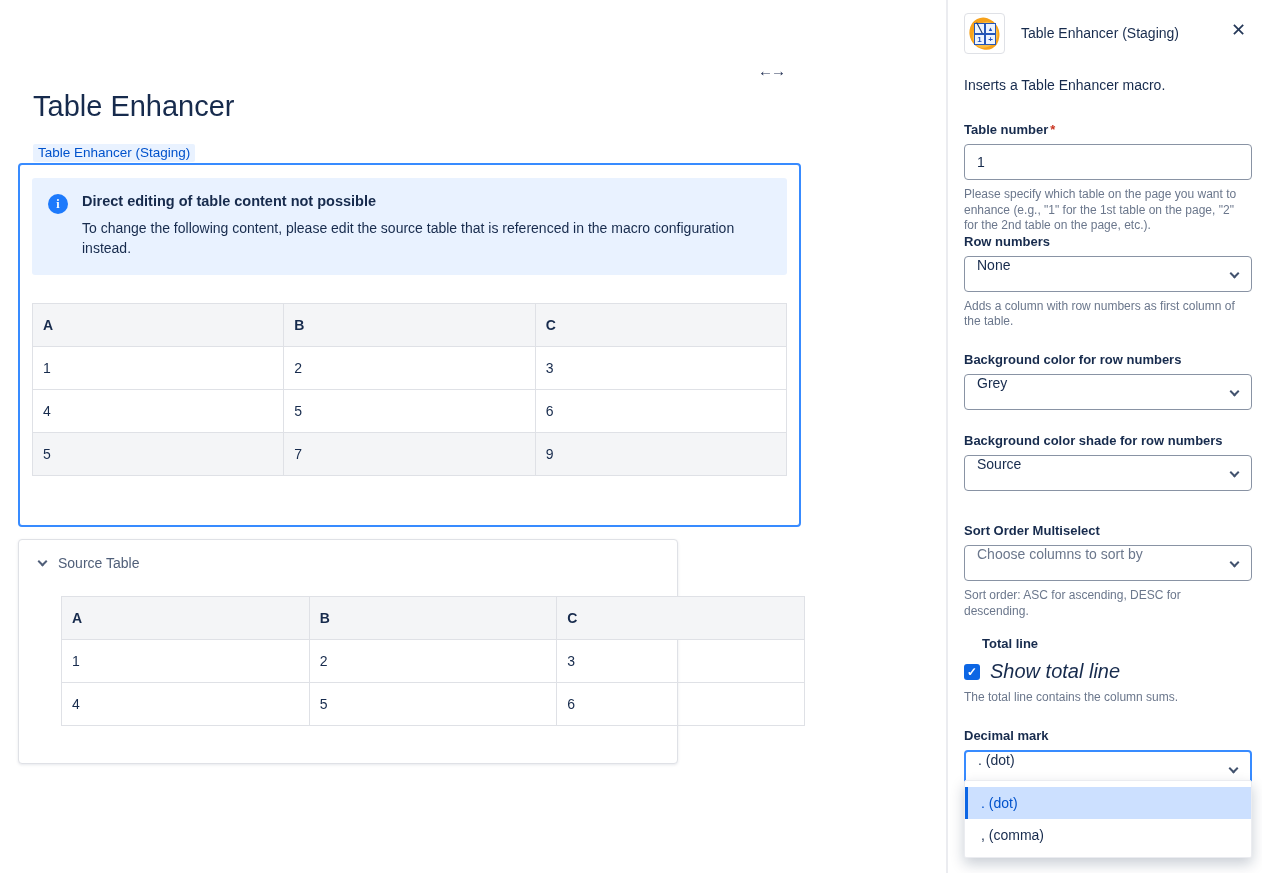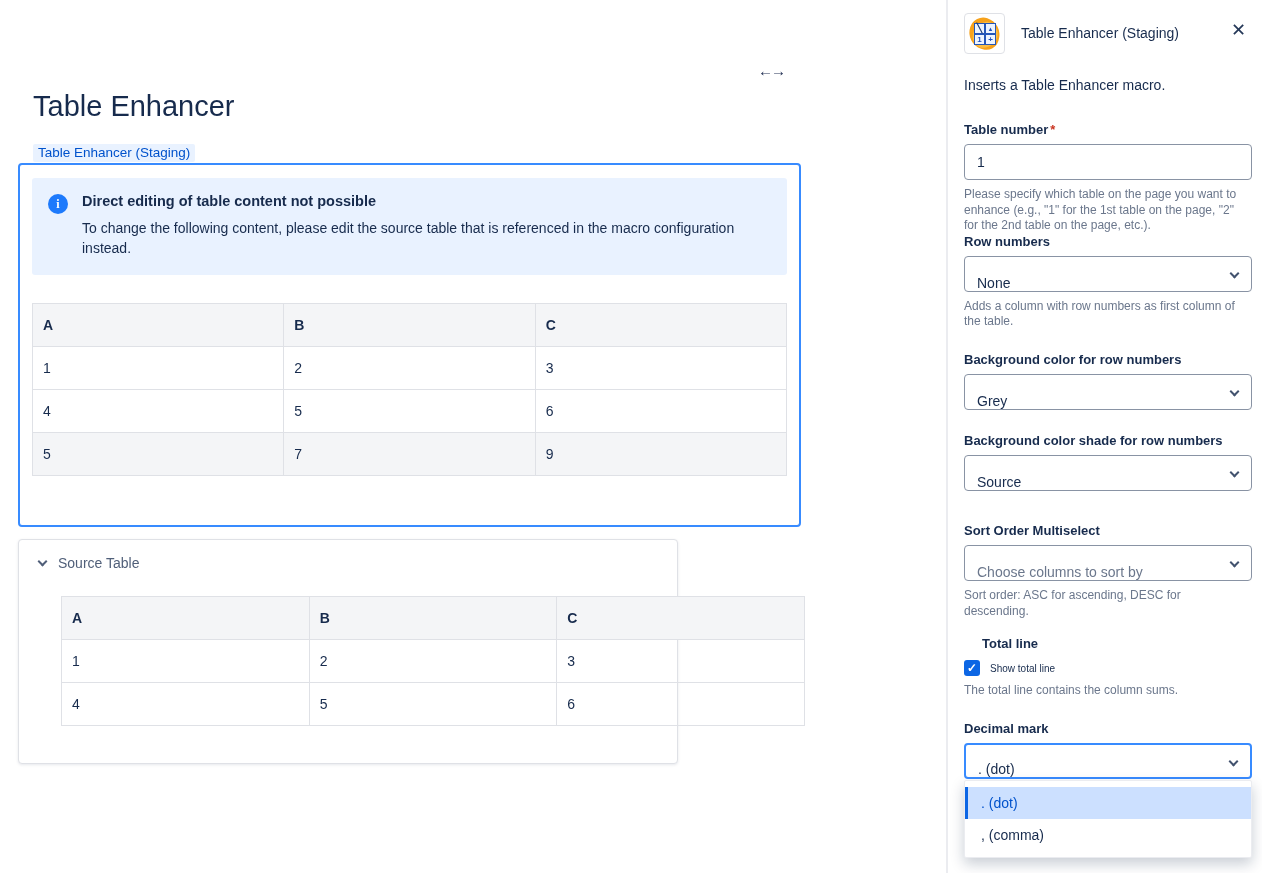--- a/index.html
+++ b/index.html
@@ -59,31 +59,31 @@
     line-height:1; background:none; border:none; font-family:inherit; }
   .sb-desc { margin:23px 16px 0 16px; font-size:14px; }
 
   .form { margin:0 16px; position:relative; }
   .f-label { font-size:13px; font-weight:bold; color:#172B4D; }
   .req { color:#CA3521; margin-left:2px; }
   .f-help { font-size:12px; color:#6B778C; line-height:1.3; margin-top:7px; }
   .t-input, .f-select { width:288px; height:36px; border:1px solid #8993A4; border-radius:4px;
     background:#fff; font-size:14px; color:#172B4D; padding:0 12px;
     font-family:"Liberation Sans", sans-serif; }
-  .f-select { display:flex; align-items:flex-end; cursor:pointer; position:relative; }
+  .f-select { display:flex; align-items:flex-start; cursor:pointer; position:relative; }
   .f-select .sel-chevron { position:absolute; right:13px; top:13px; width:7px; height:7px;
     border-right:2px solid #42526E; border-bottom:2px solid #42526E; transform:rotate(45deg); }
   .f-select.placeholder { color:#6B778C; }
   .f-select.focused { border:2px solid #388BFF; }
   .mt-field { margin-top:7px; }
   .checkbox-row { display:flex; align-items:center; gap:10px; margin-top:9px; cursor:pointer; }
   .checkbox { width:16px; height:16px; border-radius:3px; background:#0C66E4; color:#fff;
     font-size:12px; font-weight:bold; display:flex; align-items:center; justify-content:center;
     line-height:1; }
-  .checkbox-label { font-size:10px; }
+  .checkbox-label { font-size:20px;font-style:italic; }
   .clipped-help { height:9px; overflow:hidden; margin-top:5px; }
 
   .dropdown { position:absolute; left:16px; top:780px; width:288px; background:#fff;
     border:1px solid #EBECF0; border-radius:2px; box-shadow:0 6px 14px rgba(9,30,66,0.22);
     padding:6px 0; z-index:5; }
   .dd-option { height:32px; display:flex; align-items:center; padding:0 16px; font-size:14px;
     color:#172B4D; cursor:pointer; }
   .dd-option.selected { background:#CCE0FF; border-left:3px solid #0C66E4; padding-left:13px;
     color:#0052CC; }
 </style>

